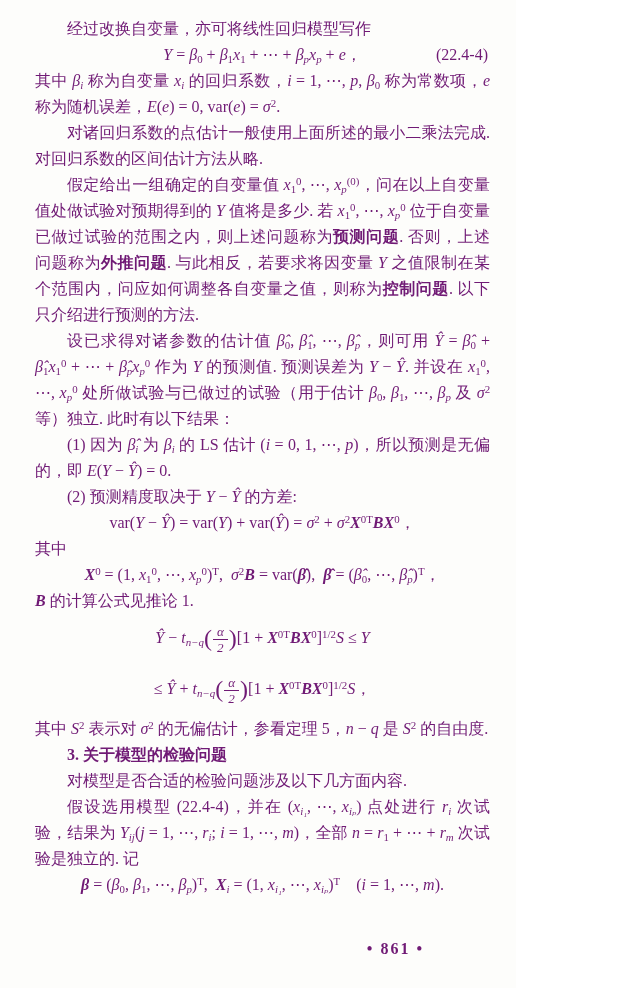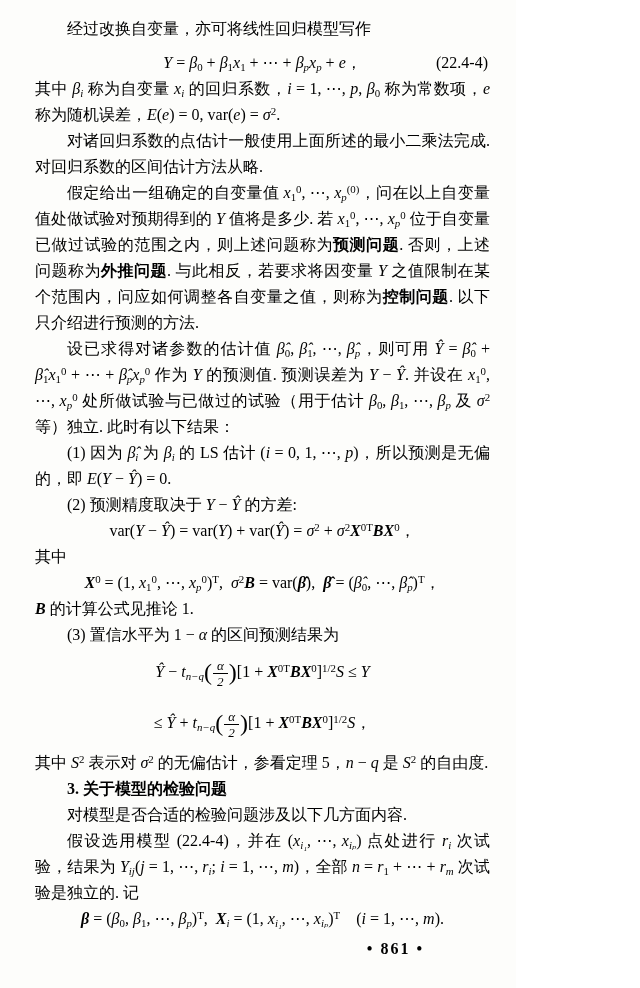--- a/index.html
+++ b/index.html
@@ -6,21 +6,21 @@
     margin: 0;
     padding: 0;
     background: #ffffff;
   }
   .page {
     position: relative;
     width: 516px;
     height: 988px;
     box-sizing: border-box;
     background: #fdfdfb;
-    color: #000000;
+    color: #701a75;
     font-family: "Liberation Serif", "DejaVu Serif", serif;
     font-size: 16px;
     line-height: 26px;
     padding: 16px 26px 0 35px;
     overflow: hidden;
   }
   p, .eq-row, .eq {
     margin: 0;
     text-align: justify;
   }
@@ -29,21 +29,20 @@
   .m { font-style: italic; }
   sup, sub {
     font-size: 0.68em;
     line-height: 0;
   }
   sub { vertical-align: -0.28em; }
   sup { vertical-align: 0.45em; }
   .eq-row {
     position: relative;
     text-align: center;
-    margin-top: 8px;
   }
   .eq {
     text-align: center;
   }
   .eq-no {
     position: absolute;
     right: 2px;
     top: 0;
   }
   .eq-tall {
@@ -103,21 +102,20 @@
   <p class="indent"><span>(2) 预测精度取决于 </span><span class="m">Y</span><span> − </span><span class="m">Ŷ</span><span> 的方差:</span></p>
 
   <div class="eq"><span>var(</span><span class="m">Y</span><span> − </span><span class="m">Ŷ</span><span>) = var(</span><span class="m">Y</span><span>) + var(</span><span class="m">Ŷ</span><span>) = </span><span class="m">σ</span><sup>2</sup><span> + </span><span class="m">σ</span><sup>2</sup><span class="b m">X</span><sup>0T</sup><span class="b m">B</span><span class="b m">X</span><sup>0</sup><span>，</span></div>
 
   <p><span>其中</span></p>
 
   <div class="eq"><span class="b m">X</span><sup>0</sup><span> = (1, </span><span class="m">x</span><sub>1</sub><sup>0</sup><span>, ⋯, </span><span class="m">x</span><sub class="m">p</sub><sup>0</sup><span>)</span><sup>T</sup><span>, </span><span class="m">σ</span><sup>2</sup><span class="b m">B</span><span> = var(</span><span class="b m">β̂</span><span>), </span><span class="b m">β̂</span><span> = (</span><span class="m">β̂</span><sub>0</sub><span>, ⋯, </span><span class="m">β̂</span><sub class="m">p</sub><span>)</span><sup>T</sup><span>，</span></div>
 
   <p><span class="b m">B</span><span> 的计算公式见推论 1.</span></p>
 
-  <p class="indent"><span>(3) 置信水平为 1 − </span><span class="m">α</span><span> 的区间预测结果为</span></p>
 
   <div class="eq eq-tall"><span class="m">Ŷ</span><span> − </span><span class="m">t</span><sub class="m">n−q</sub><span class="bigp">(</span><span class="frac m">
         <span class="fnum">α</span>
         <span class="fden">2</span>
       </span><span class="bigp">)</span><span>[1 + </span><span class="b m">X</span><sup>0T</sup><span class="b m">B</span><span class="b m">X</span><sup>0</sup><span>]</span><sup>1/2</sup><span class="m">S</span><span> ≤ </span><span class="m">Y</span></div>
 
   <div class="eq eq-tall"><span>≤ </span><span class="m">Ŷ</span><span> + </span><span class="m">t</span><sub class="m">n−q</sub><span class="bigp">(</span><span class="frac m">
         <span class="fnum">α</span>
         <span class="fden">2</span>
       </span><span class="bigp">)</span><span>[1 + </span><span class="b m">X</span><sup>0T</sup><span class="b m">B</span><span class="b m">X</span><sup>0</sup><span>]</span><sup>1/2</sup><span class="m">S</span><span>，</span></div>

